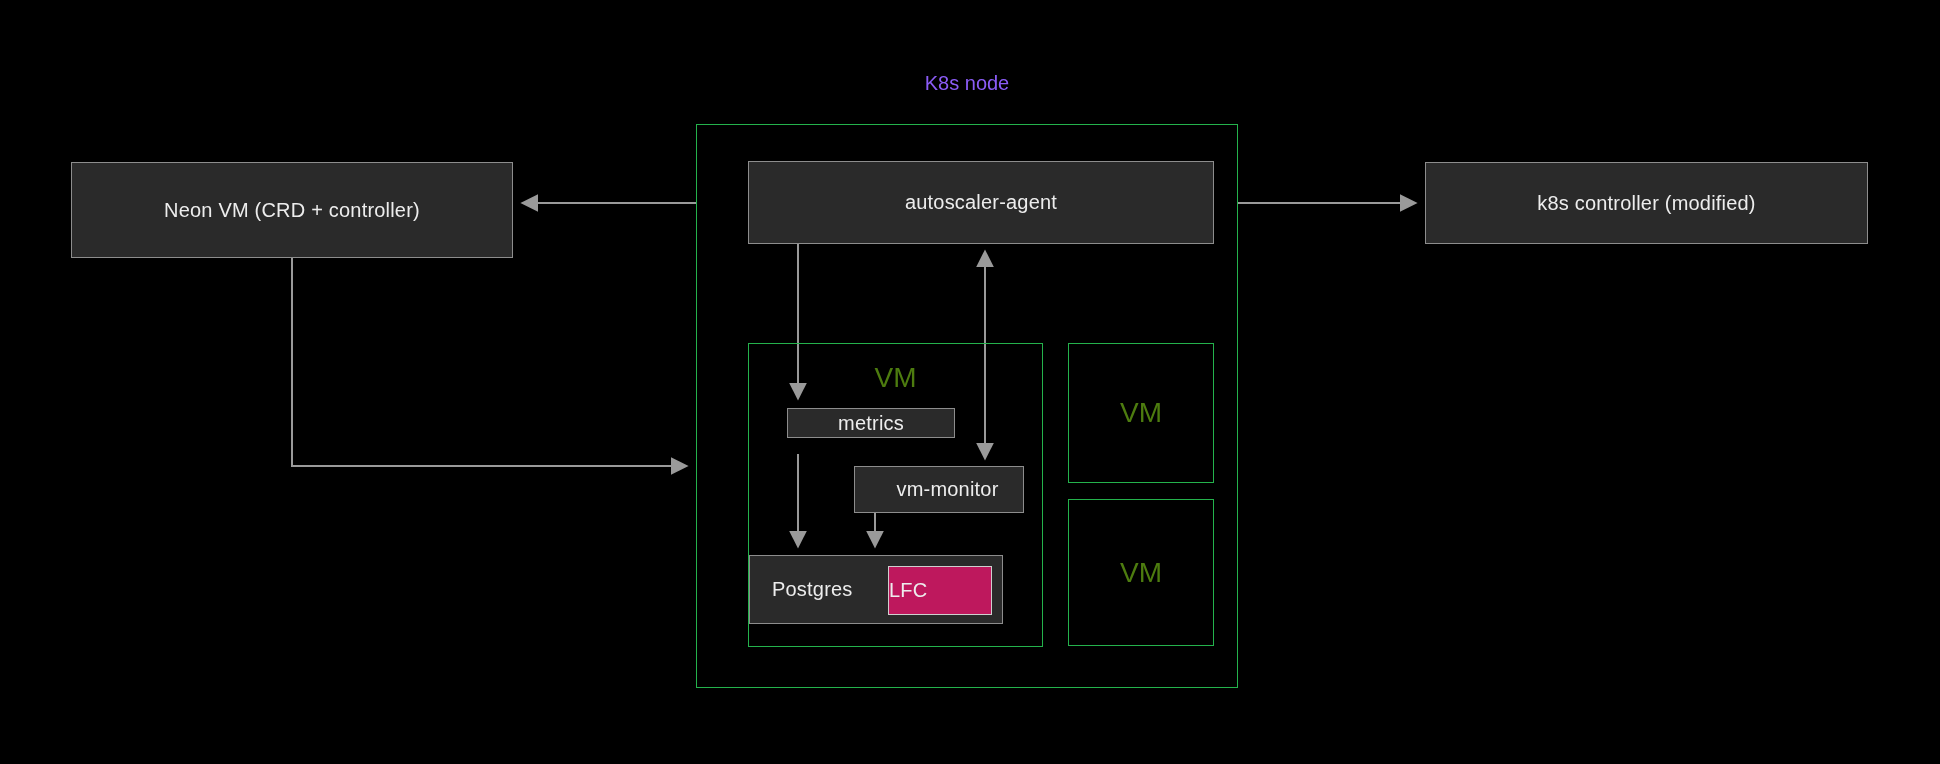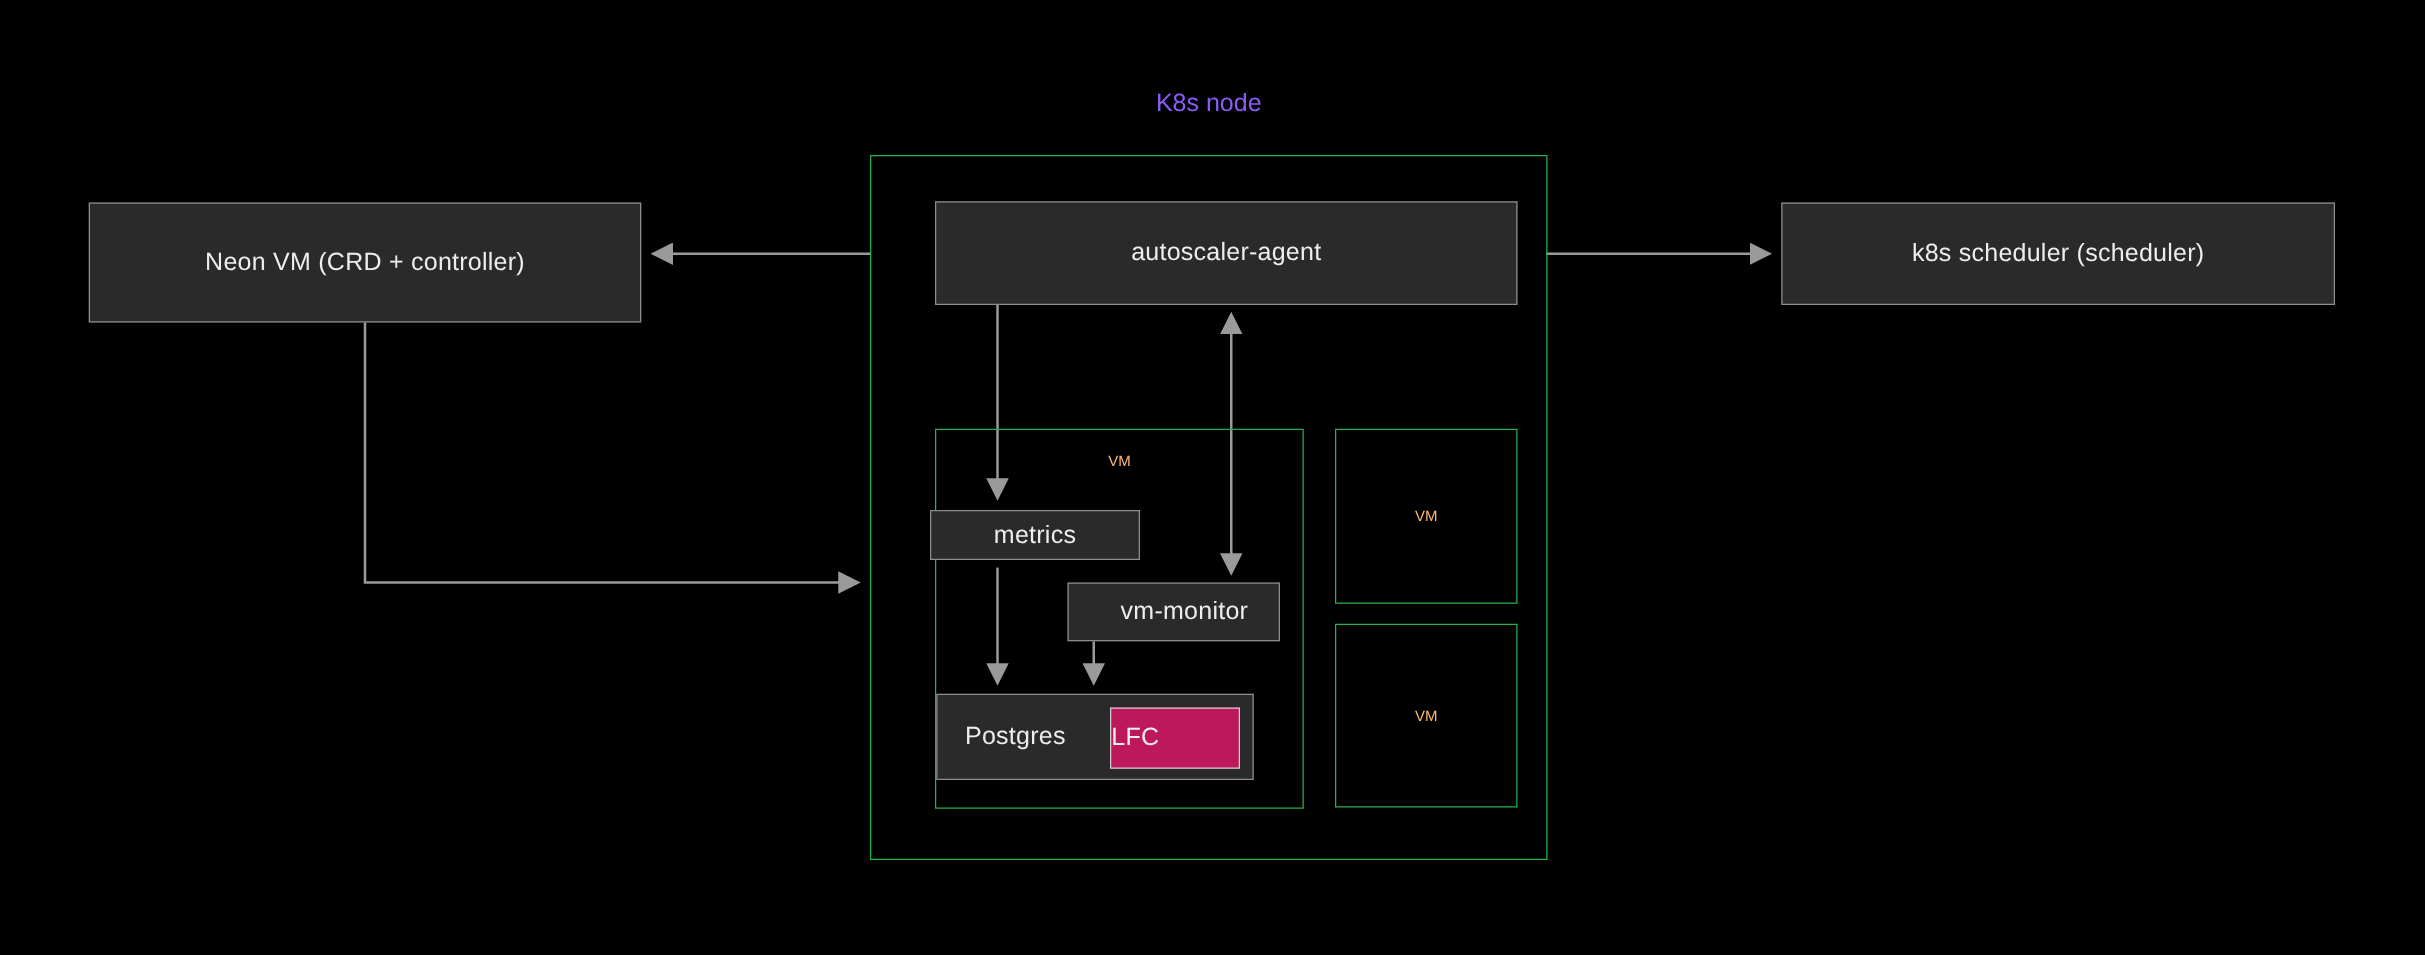--- a/index.html
+++ b/index.html
@@ -34,22 +34,22 @@
     justify-content: center;
     letter-spacing: 0.2px;
   }
   .green-frame {
     position: absolute;
     box-sizing: border-box;
     background: transparent;
     border: 1.5px solid #24b24c;
   }
   .green-label {
-    color: #fdba74;
-    font-size: 12px;
+    color: #4d7c0f;
+    font-size: 28px;
   }
   .diagram-title {
     position: absolute;
     color: #8b5cf6;
     font-size: 20px;
     text-align: center;
   }
   .vm-small {
     display: flex;
     align-items: center;
@@ -111,28 +111,28 @@
 
   <div class="box" style="left:71px; top:162px; width:442px; height:96px;">
     <span>Neon VM (CRD + controller)</span>
   </div>
 
   <div class="box" style="left:748px; top:161px; width:466px; height:83px;">
     <span>autoscaler-agent</span>
   </div>
 
   <div class="box" style="left:1425px; top:162px; width:443px; height:82px;">
-    <span>k8s scheduler (scheduler)</span>
+    <span>k8s controller (modified)</span>
   </div>
 
   <div class="green-frame" style="left:748px; top:343px; width:295px; height:304px;">
     <div class="green-label vm-main-label" style="top:18px;">VM</div>
   </div>
 
-  <div class="box" style="left:744px; top:408px; width:168px; height:40px;">
+  <div class="box" style="left:787px; top:408px; width:168px; height:30px;">
     <span>metrics</span>
   </div>
 
   <div class="box" style="left:854px; top:466px; width:170px; height:47px;padding-left:17px;">
     <span>vm-monitor</span>
   </div>
 
   <div class="box" style="left:749px; top:555px; width:254px; height:69px; justify-content:flex-start;">
     <span class="postgres-label">Postgres</span>
     <div class="lfc-box">

